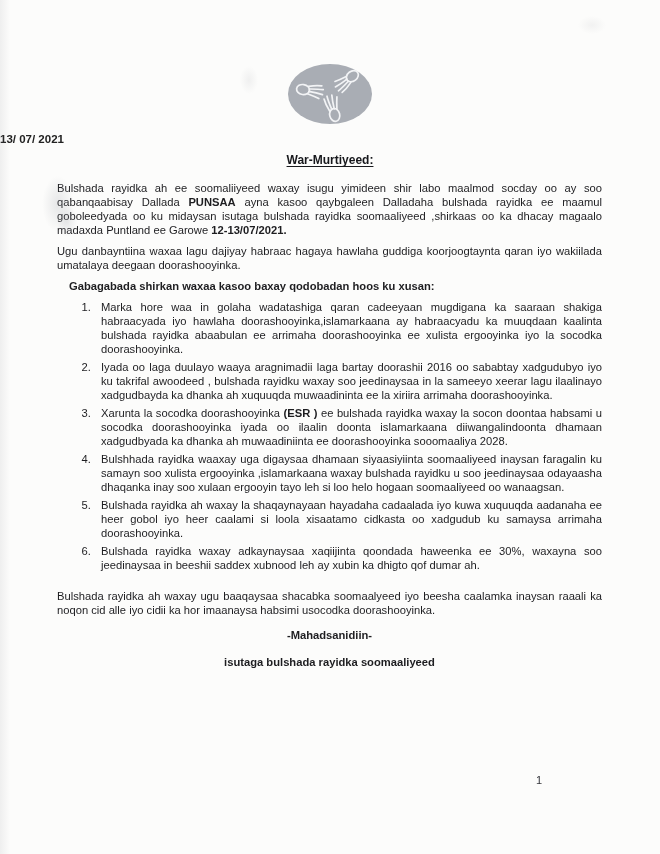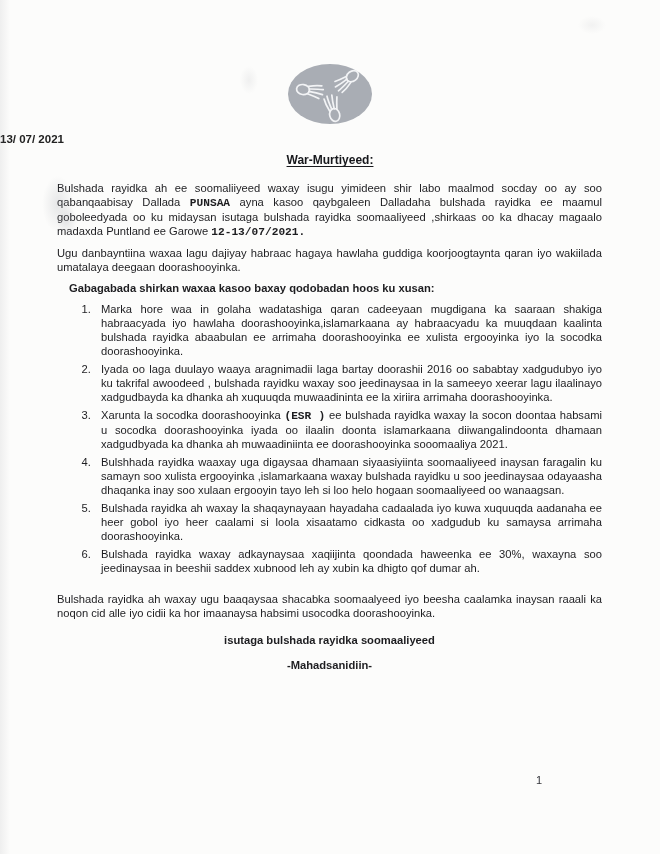--- a/index.html
+++ b/index.html
@@ -38,21 +38,21 @@
   .titlerow span {
     font-weight:bold; font-size:12px;
     text-decoration:underline;
     text-underline-offset:2px;
     color:#17181c;
   }
 
   .body { padding:13px 58px 0 57px; font-size:11.2px; line-height:14px; }
   .para { margin:0 0 7px; text-align:justify; }
   .heading { margin:5px 12px 7px; font-weight:bold; text-align:left; }
-  .b { font-weight:bold;font-family:Liberation Mono, monospace; }
+  .b { font-weight:bold; }
 
   ol.conclusions { margin:0 0 5px; padding-left:37px; }
   ol.conclusions li { padding-left:7px; margin:4px 0 1px; text-align:justify; }
 
   .closing-para { margin-top:17px; }
   .sig { text-align:center; font-weight:bold; margin:13px 0 0; }
   .sig2 { margin-top:11px; }
 
   .pagenum {
     position:absolute; left:536px; top:774px;
@@ -107,26 +107,26 @@
 
   <div class="body">
     <p class="para"><span>Bulshada rayidka ah ee  soomaliiyeed waxay  isugu yimideen shir labo maalmod  socday oo ay soo qabanqaabisay Dallada </span><span class="b">PUNSAA</span><span> ayna kasoo qaybgaleen Dalladaha bulshada rayidka ee maamul goboleedyada oo ku midaysan isutaga bulshada rayidka soomaaliyeed ,shirkaas oo ka dhacay magaalo madaxda Puntland ee Garowe </span><span class="b">12-13/07/2021.</span></p>
     <p class="para"><span>Ugu danbayntiina waxaa lagu dajiyay habraac hagaya hawlaha guddiga koorjoogtaynta qaran iyo wakiilada umatalaya deegaan doorashooyinka.</span></p>
 
     <p class="heading">Gabagabada shirkan waxaa kasoo baxay qodobadan hoos ku xusan:</p>
 
     <ol class="conclusions">
       <li><span>Marka hore waa in golaha wadatashiga qaran cadeeyaan mugdigana ka saaraan shakiga habraacyada iyo hawlaha doorashooyinka,islamarkaana ay habraacyadu ka muuqdaan kaalinta bulshada rayidka abaabulan  ee arrimaha doorashooyinka ee xulista ergooyinka iyo la socodka doorashooyinka.</span></li>
       <li><span>Iyada oo laga duulayo waaya aragnimadii laga bartay doorashii 2016 oo sababtay xadgudubyo iyo ku takrifal awoodeed , bulshada rayidku waxay soo jeedinaysaa in la sameeyo xeerar lagu ilaalinayo xadgudbayda ka dhanka ah xuquuqda muwaadininta  ee la xiriira arrimaha  doorashooyinka.</span></li>
-      <li><span>Xarunta la socodka doorashooyinka </span><span class="b">(ESR )</span><span> ee bulshada rayidka  waxay la socon doontaa habsami u socodka doorashooyinka iyada oo ilaalin doonta  islamarkaana diiwangalindoonta dhamaan xadgudbyada ka dhanka ah muwaadiniinta ee  doorashooyinka sooomaaliya 2021.</span></li>
+      <li><span>Xarunta la socodka doorashooyinka </span><span class="b">(ESR )</span><span> ee bulshada rayidka  waxay la socon doontaa habsami u socodka doorashooyinka iyada oo ilaalin doonta  islamarkaana diiwangalindoonta dhamaan xadgudbyada ka dhanka ah muwaadiniinta ee  doorashooyinka sooomaaliya 2028.</span></li>
       <li><span>Bulshhada rayidka waaxay uga digaysaa dhamaan siyaasiyiinta soomaaliyeed inaysan faragalin  ku samayn soo xulista ergooyinka ,islamarkaana waxay bulshada rayidku u soo jeedinaysaa odayaasha dhaqanka inay soo xulaan ergooyin tayo leh si loo helo hogaan soomaaliyeed oo wanaagsan.</span></li>
       <li><span>Bulshada rayidka ah waxay la shaqaynayaan hayadaha cadaalada iyo kuwa xuquuqda aadanaha  ee  heer gobol iyo  heer caalami si loola xisaatamo cidkasta oo xadgudub ku samaysa arrimaha doorashooyinka.</span></li>
       <li><span>Bulshada rayidka waxay adkaynaysaa xaqiijinta qoondada haweenka  ee 30%, waxayna soo jeedinaysaa in beeshii saddex xubnood leh ay xubin ka dhigto qof dumar ah.</span></li>
     </ol>
 
     <p class="para closing-para"><span>Bulshada rayidka ah waxay ugu baaqaysaa shacabka soomaalyeed iyo beesha caalamka inaysan raaali ka noqon cid alle iyo cidii ka hor imaanaysa habsimi usocodka  doorashooyinka.</span></p>
 
+    <p class="sig sig2">-Mahadsanidiin-</p>
     <p class="sig">isutaga bulshada rayidka soomaaliyeed</p>
-    <p class="sig sig2">-Mahadsanidiin-</p>
   </div>
 
   <div class="pagenum">1</div>
 </div>
 
 </body></html>

